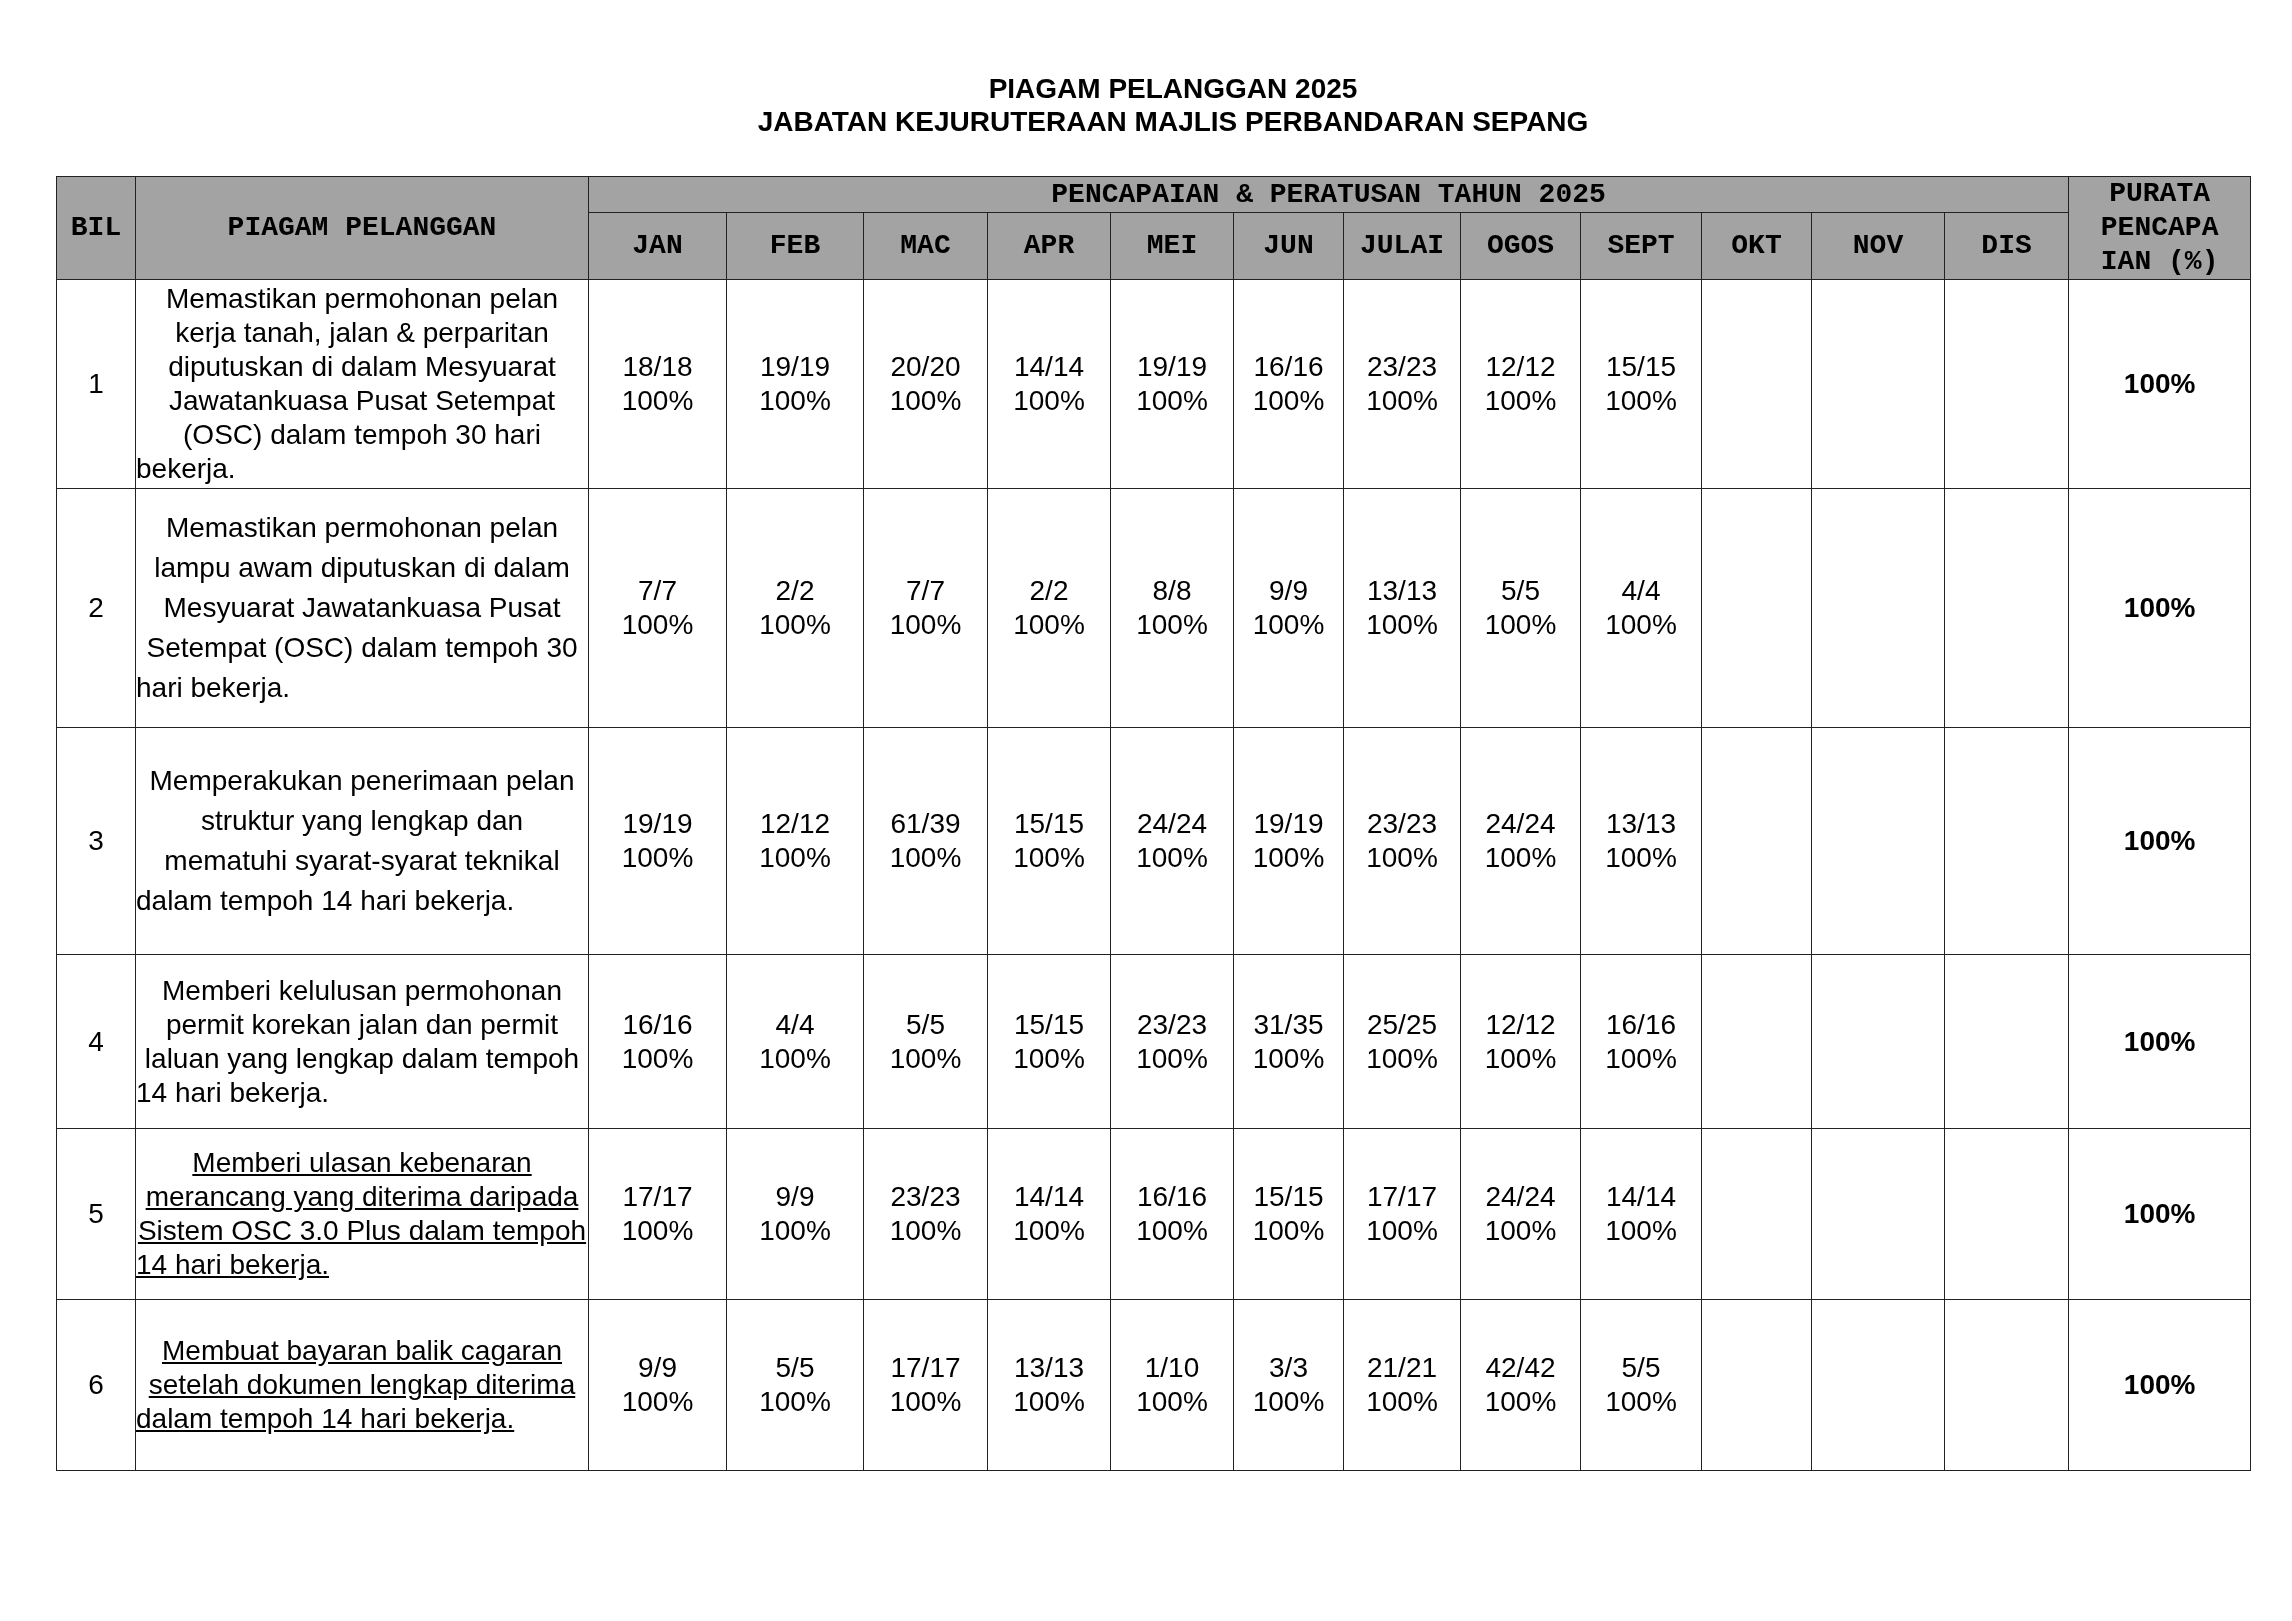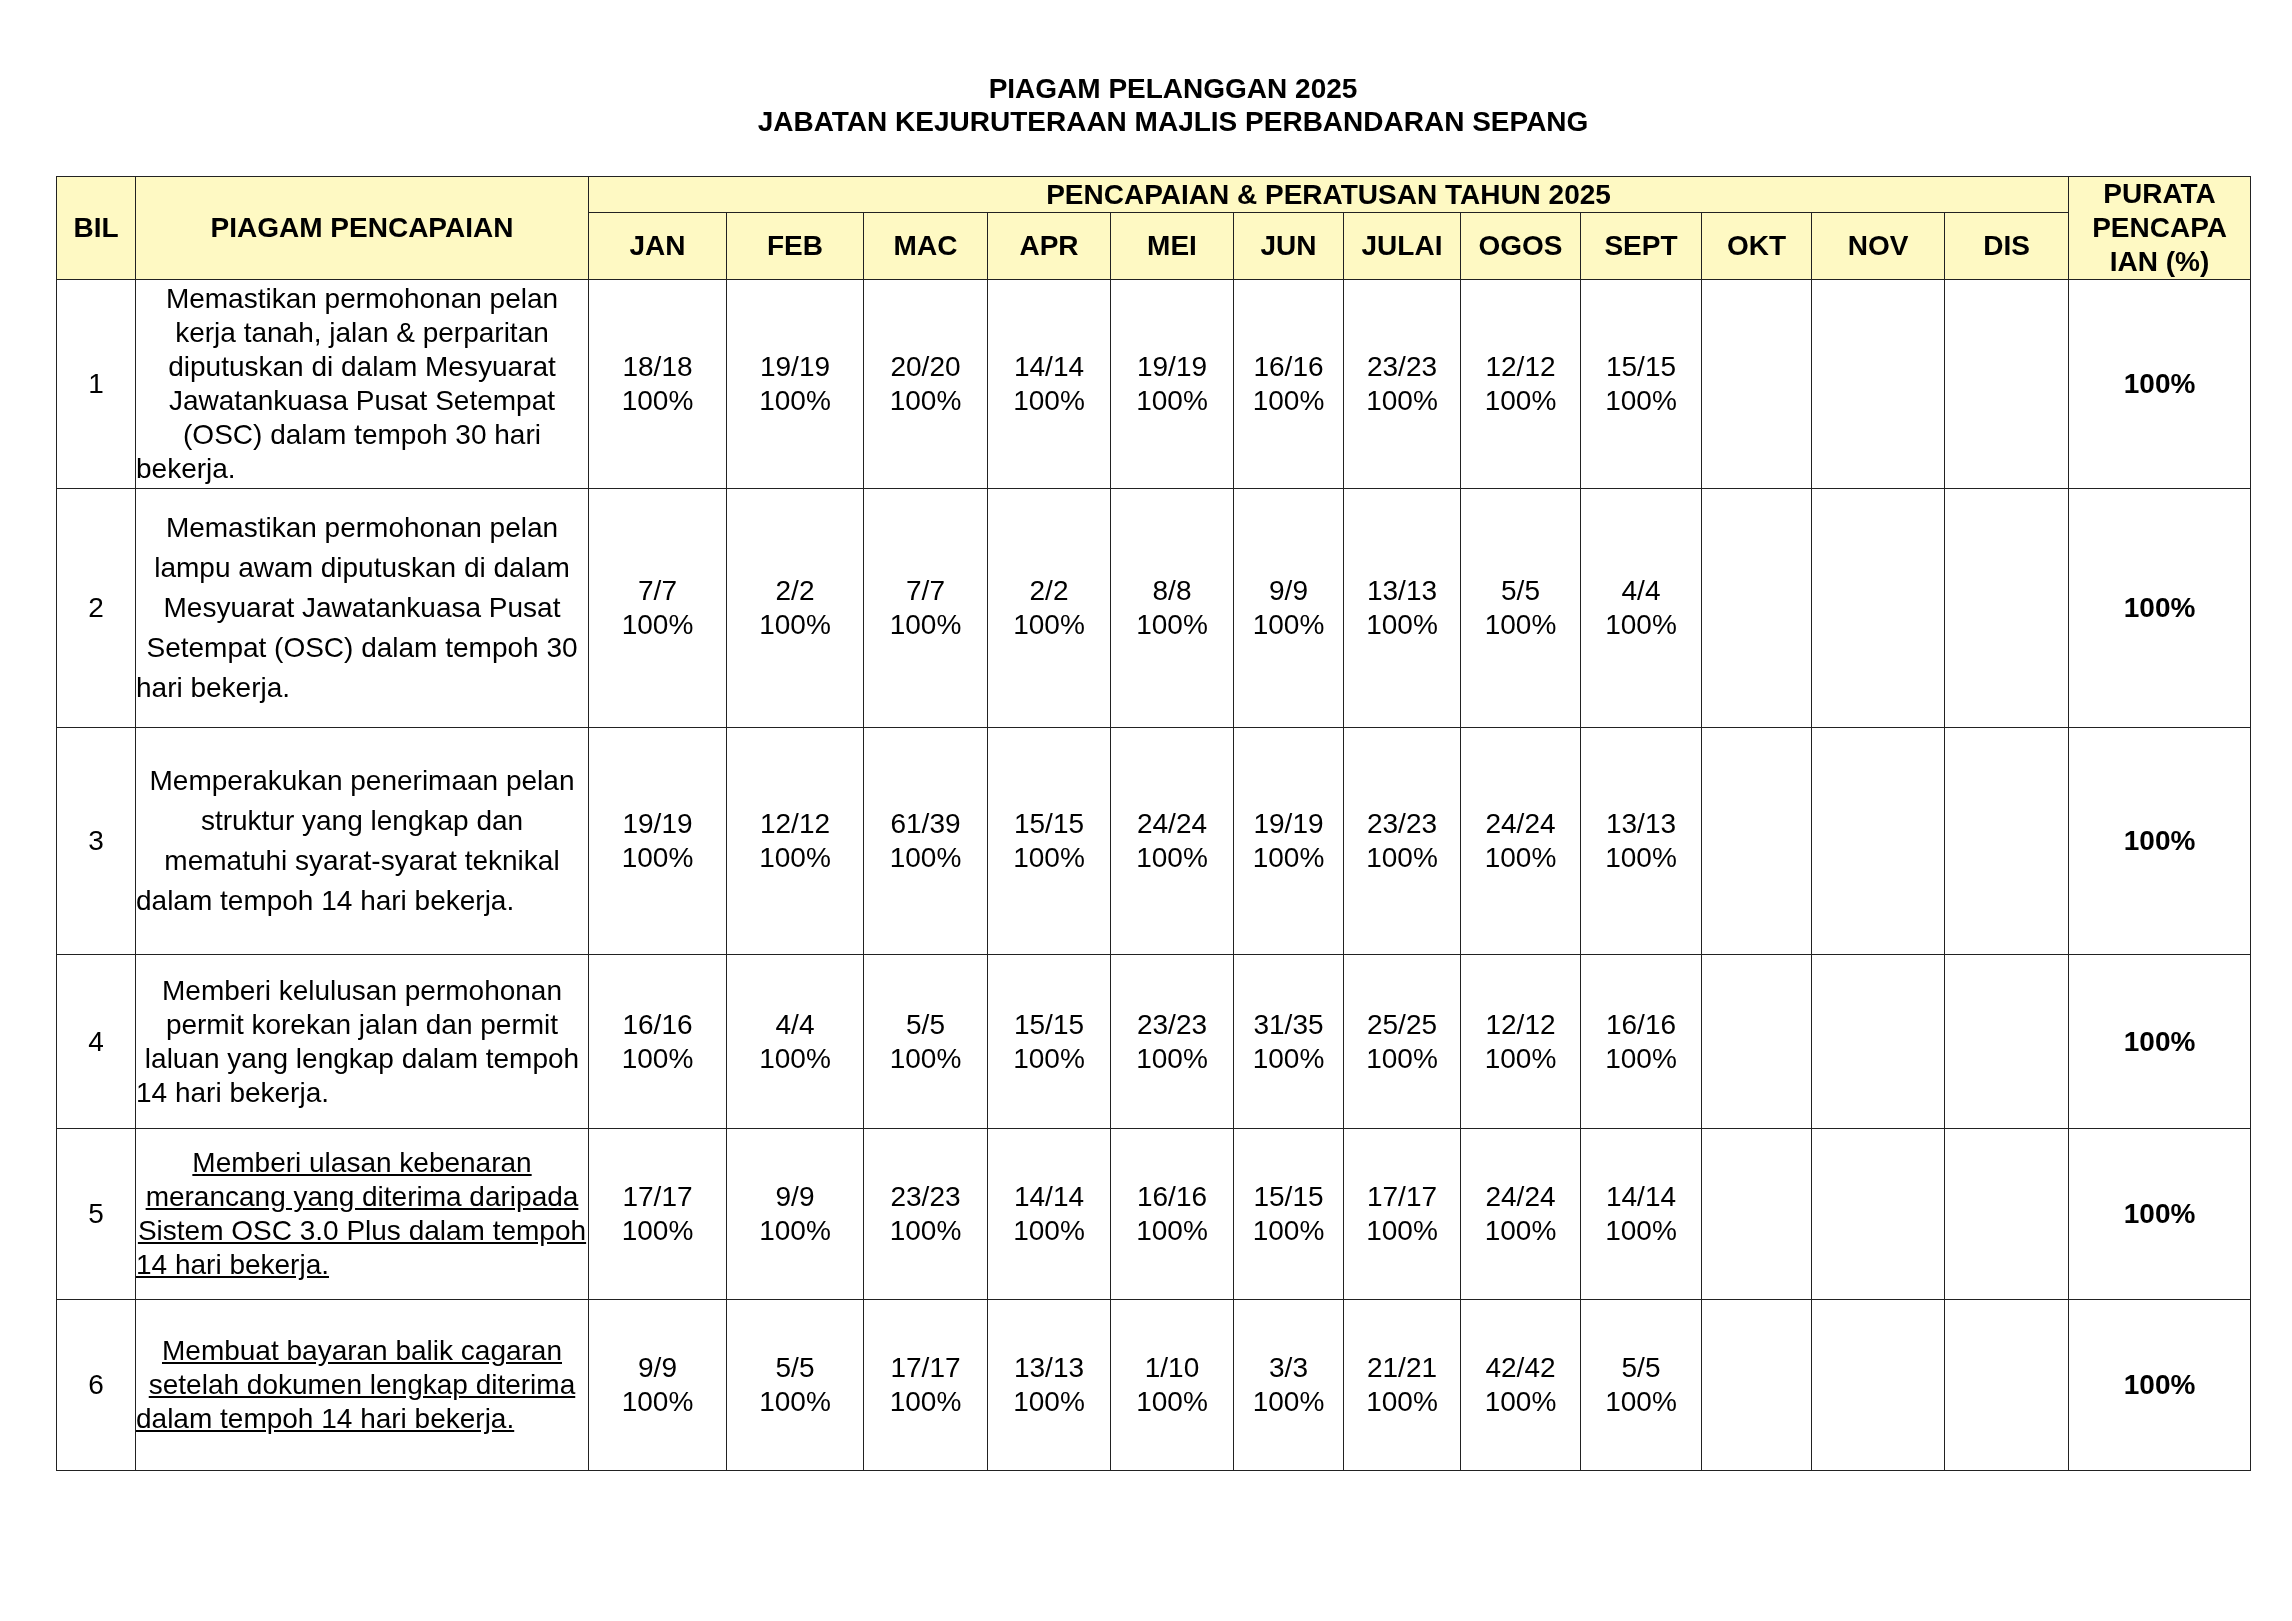--- a/index.html
+++ b/index.html
@@ -40,22 +40,23 @@
     line-height: 34px;
     vertical-align: middle;
     text-align: center;
     overflow: hidden;
   }
   table.charter td.mcell {
     border-left: 1.3px solid #222;
     border-right: 1.3px solid #222;
   }
   table.charter th {
-    background: #fef9c3;
+    background: #a3a3a3;
     font-weight: bold;
+    font-family: Liberation Mono, monospace;
   }
   th.group-head {
     height: 34px;
     line-height: 32px;
   }
   th.month-head {
     height: 64px;
   }
   th.purata-head {
     line-height: 34px;
@@ -101,21 +102,21 @@
     <col style="width:120px">
     <col style="width:121px">
     <col style="width:110px">
     <col style="width:133px">
     <col style="width:124px">
     <col style="width:182px">
   </colgroup>
   <thead>
     <tr>
       <th rowspan="2">BIL</th>
-      <th rowspan="2">PIAGAM PENCAPAIAN</th>
+      <th rowspan="2">PIAGAM PELANGGAN</th>
       <th colspan="12" class="group-head">PENCAPAIAN &amp; PERATUSAN TAHUN 2025</th>
       <th rowspan="2" class="purata-head">PURATA PENCAPA IAN (%)</th>
     </tr>
     <tr id="month-header-row">
         <th class="month-head">JAN</th>
         <th class="month-head">FEB</th>
         <th class="month-head">MAC</th>
         <th class="month-head">APR</th>
         <th class="month-head">MEI</th>
         <th class="month-head">JUN</th>

